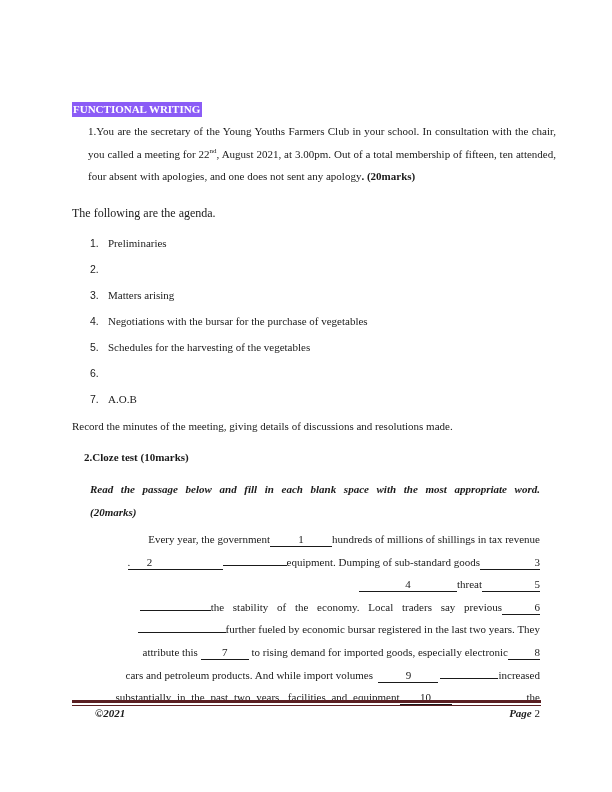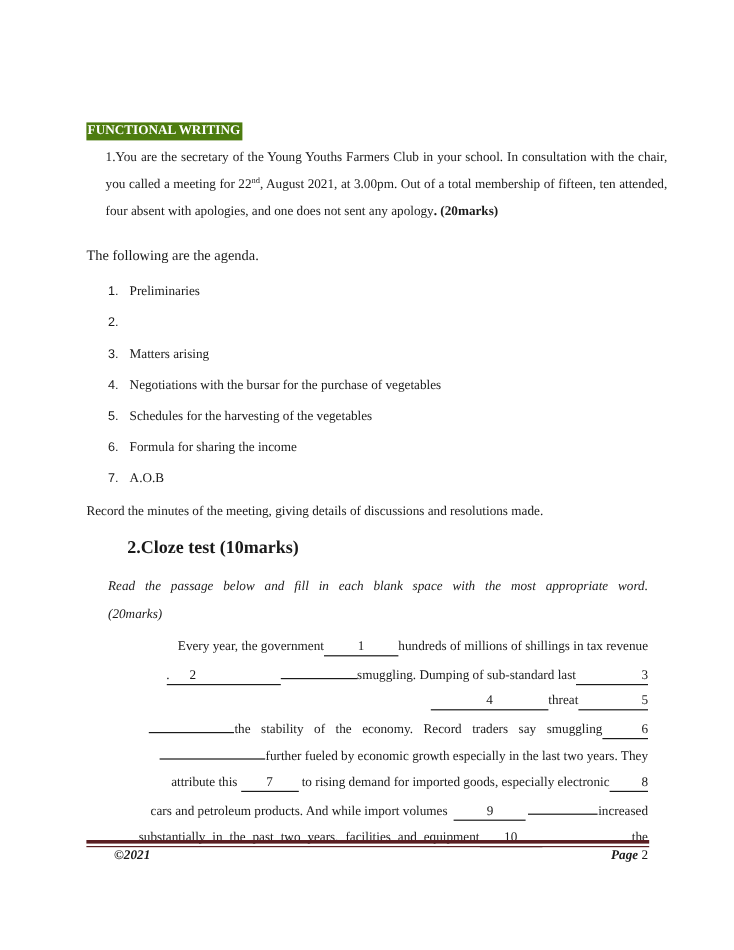--- a/index.html
+++ b/index.html
@@ -1,29 +1,29 @@
 <!DOCTYPE html>
 <html><head>
 <meta charset="utf-8">
 <style>
   html, body { margin: 0; padding: 0; background: #ffffff; }
   body { width: 612px; height: 792px; position: relative; overflow: hidden;
          font-family: "Liberation Serif", "DejaVu Serif", serif; color: #1a1a1a; }
   .page { position: absolute; left: 0; top: 0; width: 612px; height: 792px; }
-  .heading { position: absolute; left: 72px; top: 102px; background: #4d7c0f; color: #fff;
+  .heading { position: absolute; left: 72px; top: 102px; background: #8b5cf6; color: #fff;
              font-weight: bold; font-size: 11px; padding: 1px 2px 1px 1px; letter-spacing: 0; line-height: 13px; }
   .p { position: absolute; left: 88px; width: 468px; font-size: 11px; line-height: 22.5px; text-align: justify; }
   .p.q1 { top: 120px; }
   .agenda-intro { position: absolute; left: 72px; top: 202px; font-size: 12px; line-height: 22px; }
   .agenda { position: absolute; left: 90px; top: 232px; margin: 0; padding: 0; list-style: none; font-size: 11px; }
   .agenda li { height: 26px; line-height: 22px; display: flex; }
   .agenda .num { width: 18px; font-family: "Liberation Sans", "DejaVu Sans", sans-serif; font-size: 10.5px; }
   .record { position: absolute; left: 72px; top: 415px; font-size: 11px; line-height: 22px; }
-  .cloze-title { position: absolute; left: 106px; top: 446px; font-size: 15px; font-weight: bold; line-height: 22px; }
-  .instr { position: absolute; left: 90px; top: 478px; width: 450px; font-size: 11px; font-weight: normal; font-style: italic;
+  .cloze-title { position: absolute; left: 84px; top: 446px; font-size: 11px; font-weight: bold; line-height: 22px; }
+  .instr { position: absolute; left: 90px; top: 478px; width: 450px; font-size: 11px; font-weight: bold; font-style: italic;
            line-height: 22.5px; text-align: justify; word-spacing: 3px; }
   .passage { position: absolute; left: 90px; top: 528px; width: 450px; font-size: 11px; }
   .line { height: 22.6px; line-height: 22px; display: flex; justify-content: flex-end; white-space: nowrap; align-items: baseline; }
   .blank { display: inline-block; border-bottom: 1px solid #1a1a1a; text-align: center; line-height: 14px; height: 14px; }
   .sup { font-size: 7px; vertical-align: super; line-height: 0; }
   .footer-rule1 { position: absolute; left: 72px; top: 700px; width: 469px; height: 3px; background: #5a1f22; }
   .footer-rule2 { position: absolute; left: 72px; top: 705px; width: 469px; height: 1px; background: #5a1f22; }
   .footer-left { position: absolute; left: 72px; top: 707px; font-size: 11px; font-weight: bold; font-style: italic; margin-left: 23px; }
   .footer-right { position: absolute; right: 72px; top: 707px; font-size: 11px; }
   .footer-right b { font-style: italic; text-align: center; }
@@ -54,54 +54,53 @@
     <li>
         <span class="num">4.</span>
         <span>Negotiations with the bursar for the purchase of vegetables</span>
       </li>
     <li>
         <span class="num">5.</span>
         <span>Schedules for the harvesting of the vegetables</span>
       </li>
     <li>
         <span class="num">6.</span>
-        <span>Formula for sharing the income</span>
       </li>
     <li>
         <span class="num">7.</span>
         <span>A.O.B</span>
       </li>
   </ol>
 
   <div class="record">Record the minutes of the meeting, giving details of discussions and resolutions made.</div>
 
   <div class="cloze-title">2.Cloze test (10marks)</div>
 
   <div class="instr">Read the passage below and fill in each blank space with the most appropriate word. (20marks)</div>
 
   <div class="passage">
     <div class="line">
       <span><span>Every year, the government</span><span class="blank" style="width:62px">1</span><span>hundreds of millions of shillings in tax revenue</span></span>
     </div>
     <div class="line">
-      <span><span class="blank" style="width:95px;text-align:left"><span>.</span>&nbsp;&nbsp;&nbsp;&nbsp;&nbsp;&nbsp;<span>2</span></span><span class="blank" style="width:64px"></span><span>smuggling. Dumping of sub-standard last</span></span>
+      <span><span class="blank" style="width:95px;text-align:left"><span>.</span>&nbsp;&nbsp;&nbsp;&nbsp;&nbsp;&nbsp;<span>2</span></span><span class="blank" style="width:64px"></span><span>equipment. Dumping of sub-standard goods</span></span>
       <span class="blank" style="width:60px;text-align:right">3</span>
     </div>
     <div class="line">
       <span class="blank" style="width:98px">4</span>
       <span>threat</span>
       <span class="blank" style="width:58px;text-align:right">5</span>
     </div>
     <div class="line">
-      <span><span class="blank" style="width:71px"></span><span style="word-spacing:6px">the stability of the economy. Record traders say smuggling</span></span>
+      <span><span class="blank" style="width:71px"></span><span style="word-spacing:6px">the stability of the economy. Local traders say previous</span></span>
       <span class="blank" style="width:38px;text-align:right">6</span>
     </div>
     <div class="line">
       <span class="blank" style="width:88px"></span>
-      <span>further fueled by economic growth especially in the last two years. They</span>
+      <span>further fueled by economic bursar registered in the last two years. They</span>
     </div>
     <div class="line">
       <span><span>attribute this</span> <span class="blank" style="width:48px">7</span> <span>to rising demand for imported goods, especially electronic</span></span>
       <span class="blank" style="width:32px;text-align:right">8</span>
     </div>
     <div class="line">
       <span><span>cars and petroleum products. And while import volumes</span>&nbsp;&nbsp;<span class="blank" style="width:60px">9</span><span class="blank" style="width:58px;margin-left:2px"></span></span>
       <span>increased</span>
     </div>
     <div class="line">

